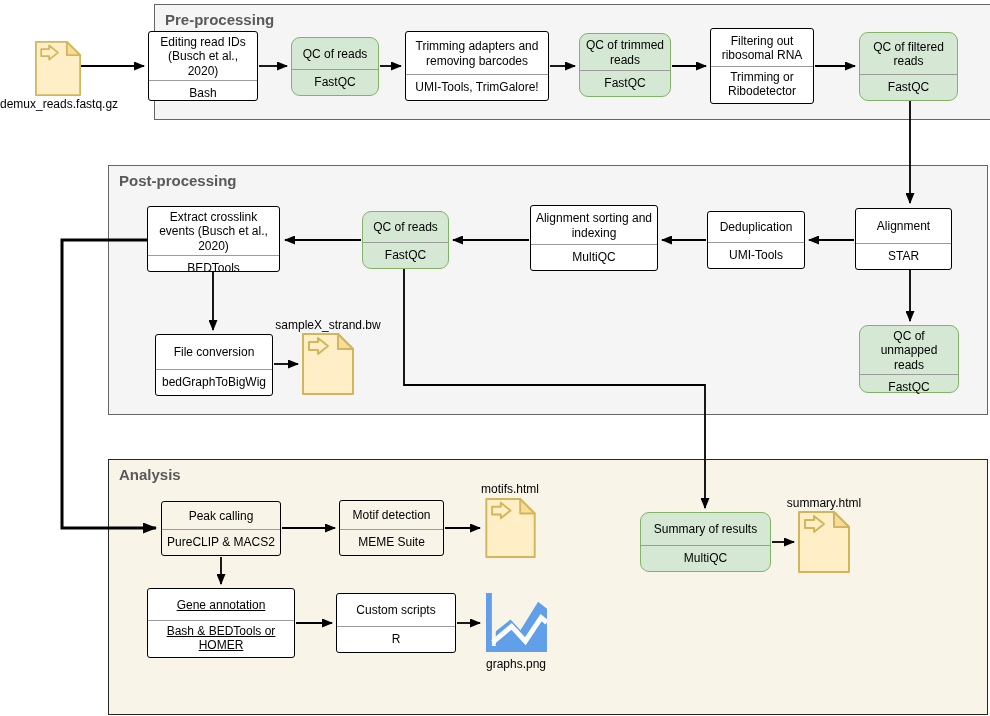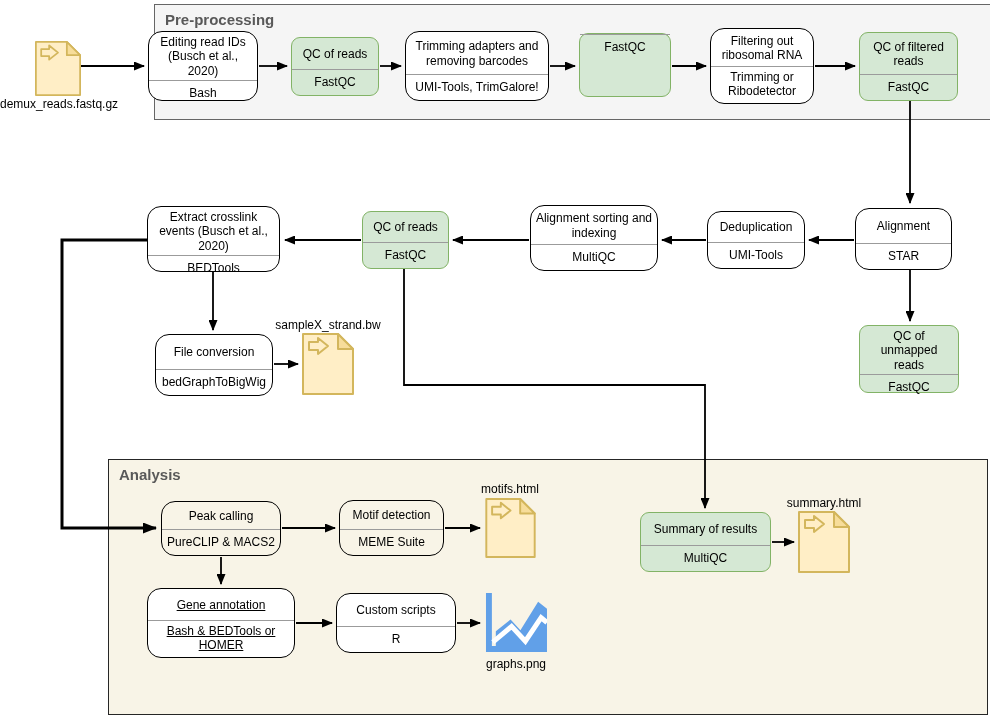--- a/index.html
+++ b/index.html
@@ -11,21 +11,21 @@
   .container { position:absolute; box-sizing:border-box; z-index:1; }
   .container.gray  { background:#f5f5f5; border:1px solid #666666; }
   .container.beige { background:#f8f4e7; border:1px solid #262626; }
   .container-title {
     position:absolute; top:6px; left:10px;
     font-weight:bold; font-size:15px; color:#595959; white-space:nowrap;
   }
   .edges { position:absolute; top:0; left:0; z-index:2; pointer-events:none; }
   .node {
     position:absolute; box-sizing:border-box; z-index:3;
-    background:#ffffff; border:1.5px solid #000000; border-radius:14px;
+    background:#ffffff; border:1.5px solid #000000; border-radius:3px;
     display:flex; flex-direction:column;
     font-size:12px; text-align:center; line-height:1.2;
   }
   .node.green { background:#d5e8d4; border:1.5px solid #82b366; border-radius:9px; }
   .node.transparent { background:transparent; }
   .node-title {
     flex:1; display:flex; align-items:center; justify-content:center;
     padding:3px 4px 2px;
   }
   .node-tool {
@@ -38,20 +38,23 @@
     position:absolute; z-index:3; font-size:12px; text-align:center; white-space:nowrap;
   }
 </style>
 </head>
 <body>
 
 <div class="canvas">
 
   <div class="container gray" style="left:120px; top:4px; width:868px; height:116px;margin-left:34px;">
     <span class="container-title">Pre-processing</span>
+  </div>
+  <div class="container gray" style="left:108px; top:165px; width:880px; height:250px;">
+    <span class="container-title">Post-processing</span>
   </div>
   <div class="container beige" style="left:108px; top:459px; width:880px; height:256px;">
     <span class="container-title">Analysis</span>
   </div>
 
   <svg class="edges" width="990" height="716" viewBox="0 0 990 716">
     <defs>
       <marker id="arr" markerWidth="11" markerHeight="9" refX="10" refY="4.5" orient="auto" markerUnits="userSpaceOnUse">
         <path d="M0,0 L11,4.5 L0,9 Z" fill="#000"></path>
       </marker>
@@ -91,20 +94,21 @@
   </div>
   <div class="node green" style="left:291px; top:37px; width:88px; height:59px;">
     <span class="node-title">QC of reads</span>
     <span class="node-tool">FastQC</span>
   </div>
   <div class="node" style="left:405px; top:31px; width:144px; height:70px;">
     <span class="node-title">Trimming adapters and removing barcodes</span>
     <span class="node-tool">UMI-Tools, TrimGalore!</span>
   </div>
   <div class="node green" style="left:579px; top:33px; width:92px; height:64px;">
+    <span class="node-title">QC of trimmed reads</span>
     <span class="node-tool">FastQC</span>
   </div>
   <div class="node" style="left:710px; top:28px; width:104px; height:76px;">
     <span class="node-title">Filtering out ribosomal RNA</span>
     <span class="node-tool">Trimming or Ribodetector</span>
   </div>
   <div class="node green" style="left:859px; top:32px; width:99px; height:69px;">
     <span class="node-title">QC of filtered reads</span>
     <span class="node-tool">FastQC</span>
   </div>

